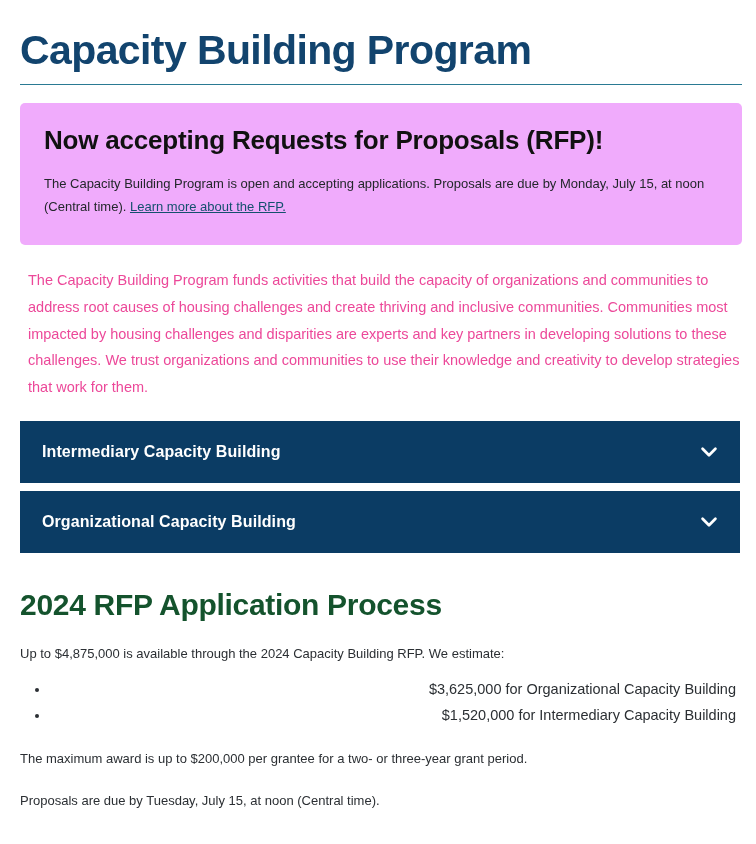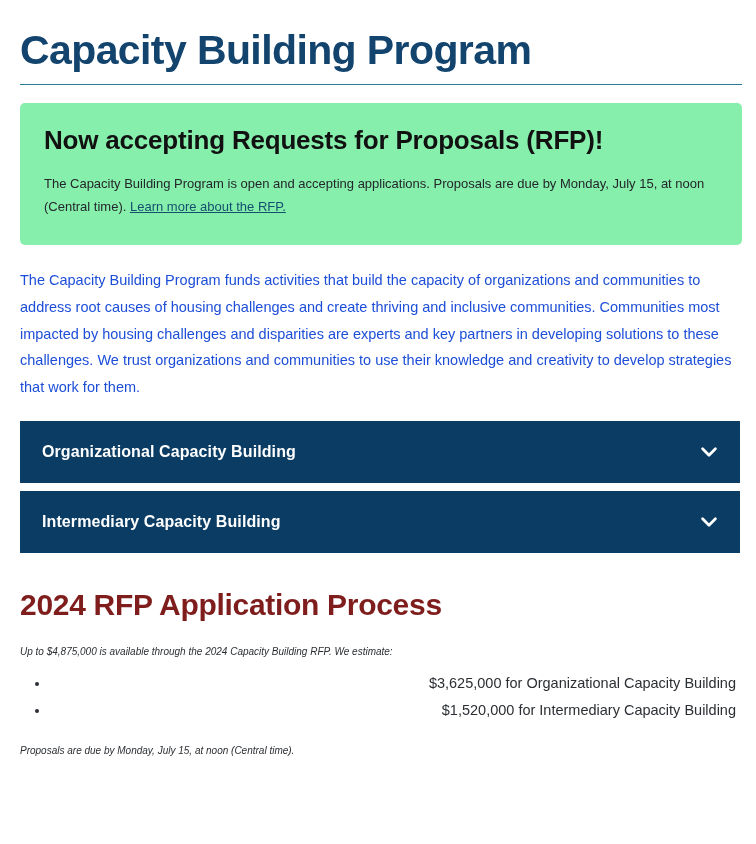--- a/index.html
+++ b/index.html
@@ -36,21 +36,21 @@
   }
   .title-rule {
     height: 1px;
     background: #2a7a93;
     margin: 4px 14px 0 20px;
   }
 
   
   .alert-banner {
     margin: 18px 14px 0 20px;
-    background: #86efac;
+    background: #f0abfc;
     border-radius: 5px;
     padding: 22px 24px 26px 24px;
     box-sizing: border-box;
   }
   .alert-heading {
     margin: 0 0 16px 0;
     font-size: 26px;
     line-height: 1.18;
     font-weight: 700;
     color: #111111;
@@ -63,24 +63,24 @@
     color: #23272b;
   }
   .alert-link {
     color: #14506e;
     text-decoration: underline;
     cursor: pointer;
   }
 
   
   .intro {
-    margin: 22px 14px 0 20px;
+    margin: 22px 14px 0 28px;
     font-size: 14.5px;
     line-height: 1.85;
-    color: #1d4ed8;
+    color: #ec4899;
   }
 
   
   .accordion-list {
     margin: 20px 16px 0 20px;
   }
   .accordion {
     background: #0b3c64;
     color: #ffffff;
     height: 62px;
@@ -106,31 +106,30 @@
     flex: none;
   }
   .chevron svg { display: block; }
 
   
   .section-heading {
     margin: 34px 20px 0 20px;
     font-size: 30px;
     line-height: 1.2;
     font-weight: 700;
-    color: #7f1d1d;
+    color: #14532d;
     letter-spacing: -0.3px;
   }
 
   
   .body-text {
     margin: 20px 20px 0 20px;
-    font-size: 10px;
+    font-size: 13px;
     line-height: 1.75;
     color: #2b2f33;
-    font-style: italic;
   }
   .bullet-list {
     margin: 12px 20px 0 20px;
     padding-left: 30px;
     list-style: disc;
     text-align: right;
   }
   .bullet-list li {
     font-size: 14.5px;
     line-height: 1.62;
@@ -150,44 +149,45 @@
   <section class="alert-banner">
     <h2 class="alert-heading">Now accepting Requests for Proposals (RFP)!</h2>
     <p class="alert-body"><span>The Capacity Building Program is open and accepting applications. Proposals are due by Monday, July 15, at noon (Central time). </span><a class="alert-link" href="#">Learn more about the RFP.</a></p>
   </section>
 
   <p class="intro">The Capacity Building Program funds activities that build the capacity of organizations and communities to address root causes of housing challenges and create thriving and inclusive communities. Communities most impacted by housing challenges and disparities are experts and key partners in developing solutions to these challenges. We trust organizations and communities to use their knowledge and creativity to develop strategies that work for them.</p>
 
   <div class="accordion-list">
 
     <div class="accordion">
-      <span class="accordion-label">Organizational Capacity Building</span>
+      <span class="accordion-label">Intermediary Capacity Building</span>
       <span class="chevron">
         <svg viewBox="0 0 24 24" width="22" height="22" aria-hidden="true">
           <path d="M5 8.5 L12 15.5 L19 8.5" fill="none" stroke="#ffffff" stroke-width="3" stroke-linecap="round" stroke-linejoin="round"></path>
         </svg>
       </span>
     </div>
 
     <div class="accordion">
-      <span class="accordion-label">Intermediary Capacity Building</span>
+      <span class="accordion-label">Organizational Capacity Building</span>
       <span class="chevron">
         <svg viewBox="0 0 24 24" width="22" height="22" aria-hidden="true">
           <path d="M5 8.5 L12 15.5 L19 8.5" fill="none" stroke="#ffffff" stroke-width="3" stroke-linecap="round" stroke-linejoin="round"></path>
         </svg>
       </span>
     </div>
 
   </div>
 
   <h2 class="section-heading">2024 RFP Application Process</h2>
 
   <p class="body-text">Up to $4,875,000 is available through the 2024 Capacity Building RFP. We estimate:</p>
 
   <ul class="bullet-list">
     <li>$3,625,000 for Organizational Capacity Building</li>
     <li>$1,520,000 for Intermediary Capacity Building</li>
   </ul>
 
+  <p class="body-text">The maximum award is up to $200,000 per grantee for a two- or three-year grant period.</p>
 
-  <p class="body-text">Proposals are due by Monday, July 15, at noon (Central time).</p>
+  <p class="body-text">Proposals are due by Tuesday, July 15, at noon (Central time).</p>
 
 </div>
 
 </body></html>

